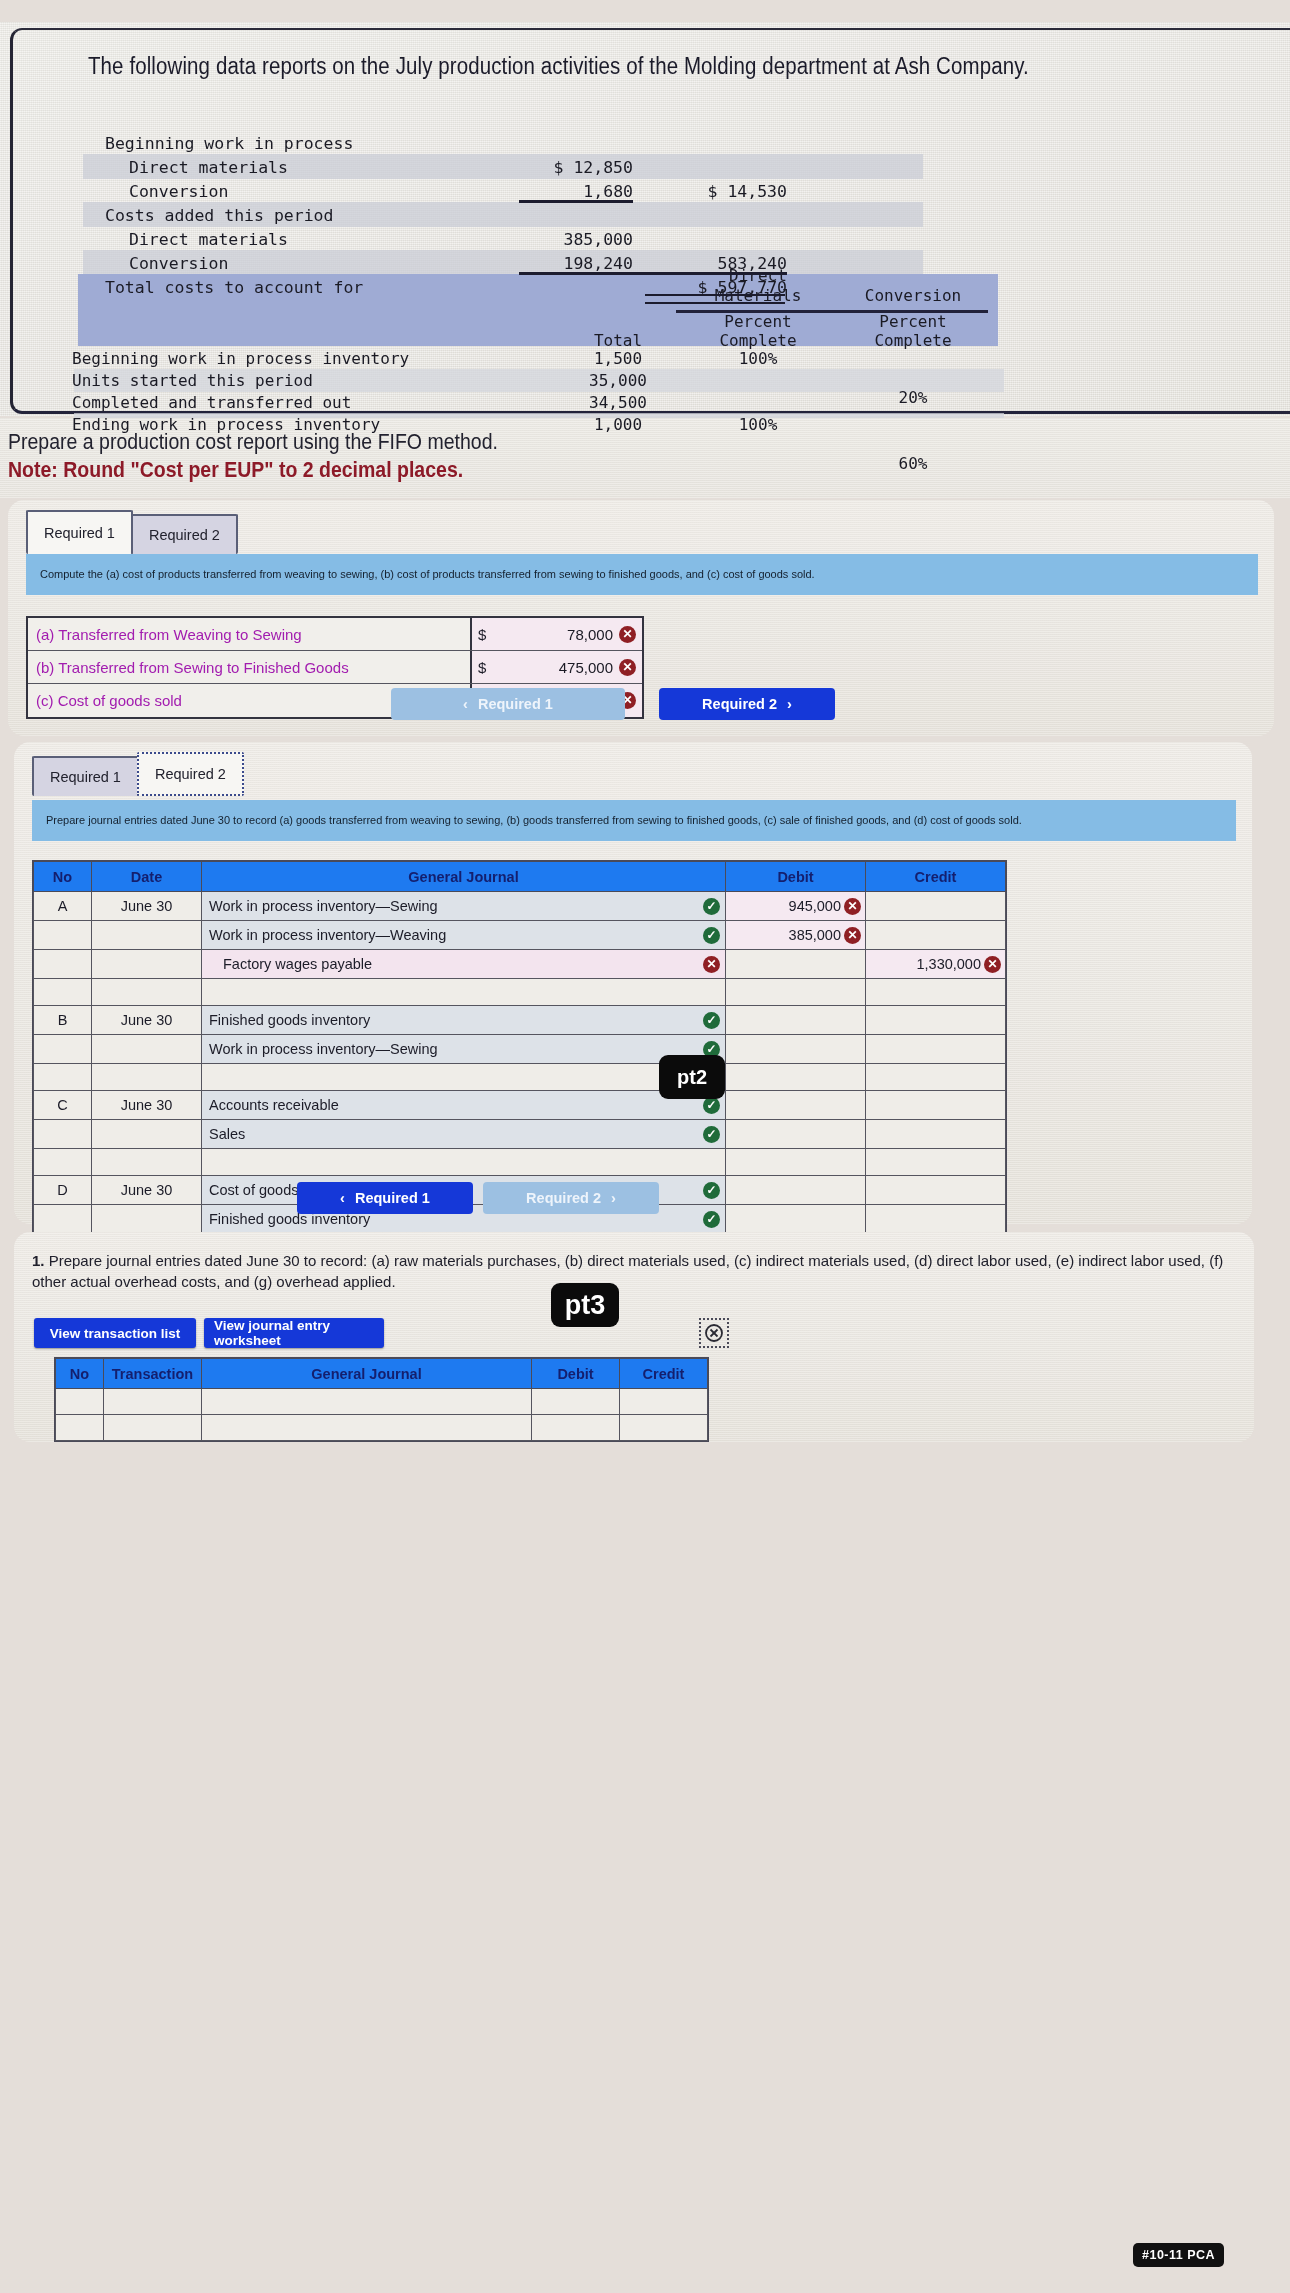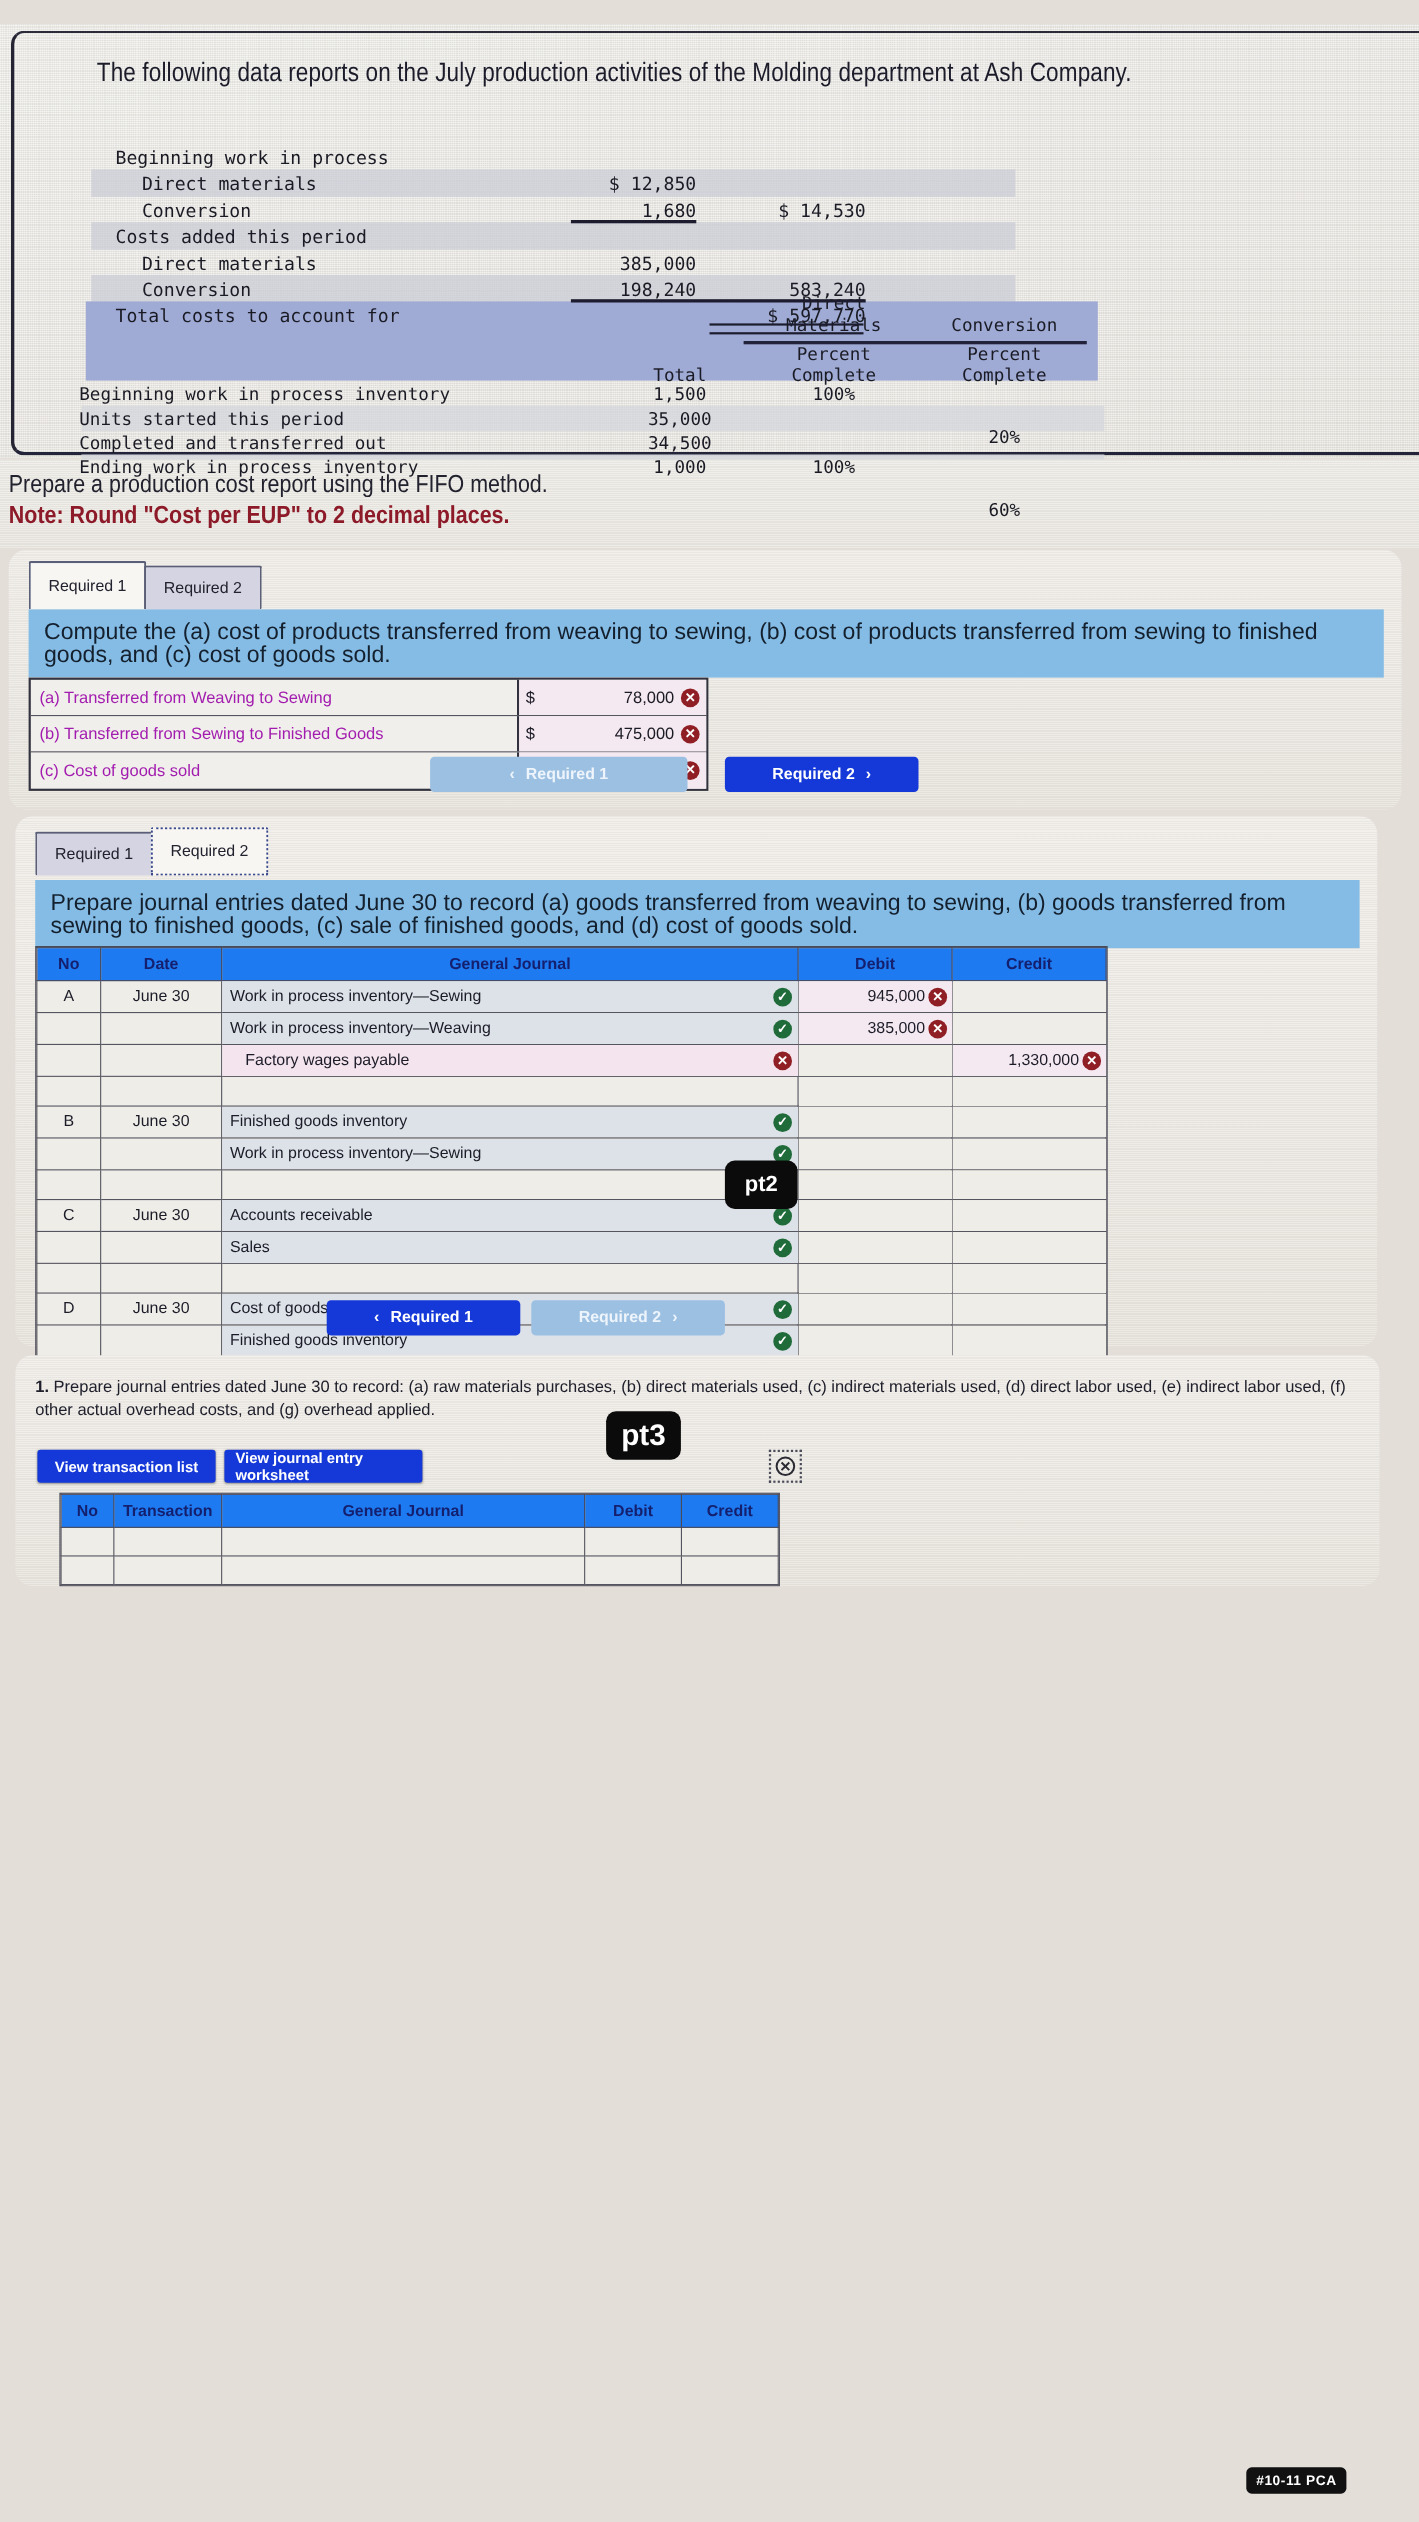--- a/index.html
+++ b/index.html
@@ -93,21 +93,21 @@
 
   .tabs{ position:absolute; display:flex; align-items:flex-end; }
   .tab{ border:2px solid #5a5f77; border-bottom:none; padding:0 16px; height:40px;
         display:flex; align-items:center; font-size:14.5px; color:#22222e;
         border-radius:2px; }
   .tab.active{ background:#f7f6f3; height:44px; }
   .tab.inactive{ background:#d5d4e2; }
   .tab.focus{ border:2px dotted #3b4a8c; background:#f7f6f3; height:44px; }
 
   .promptbar{ position:absolute; background:#85bce5; color:#14202e;
-              font-size:21px; line-height:21px; padding:10px 14px; }
+              font-size:11px; line-height:21px; padding:10px 14px; }
 
   
   .anstbl{ position:absolute; border:2px solid #33333f; background:#f1efeb; }
   .anstbl .r{ display:flex; height:33px; border-bottom:1px solid #55555f; }
   .anstbl .r:last-child{ border-bottom:none; }
   .anstbl .lab{ width:444px; padding:0 8px; display:flex; align-items:center;
                 font-size:15px; color:#a21caf; border-right:2px solid #33333f; }
   .anstbl .val{ flex:1; display:flex; align-items:center; background:#f5e9f1;
                 padding:0 6px; font-size:15px; position:relative; }
   .anstbl .val .dol{ color:#1c1c28; }

